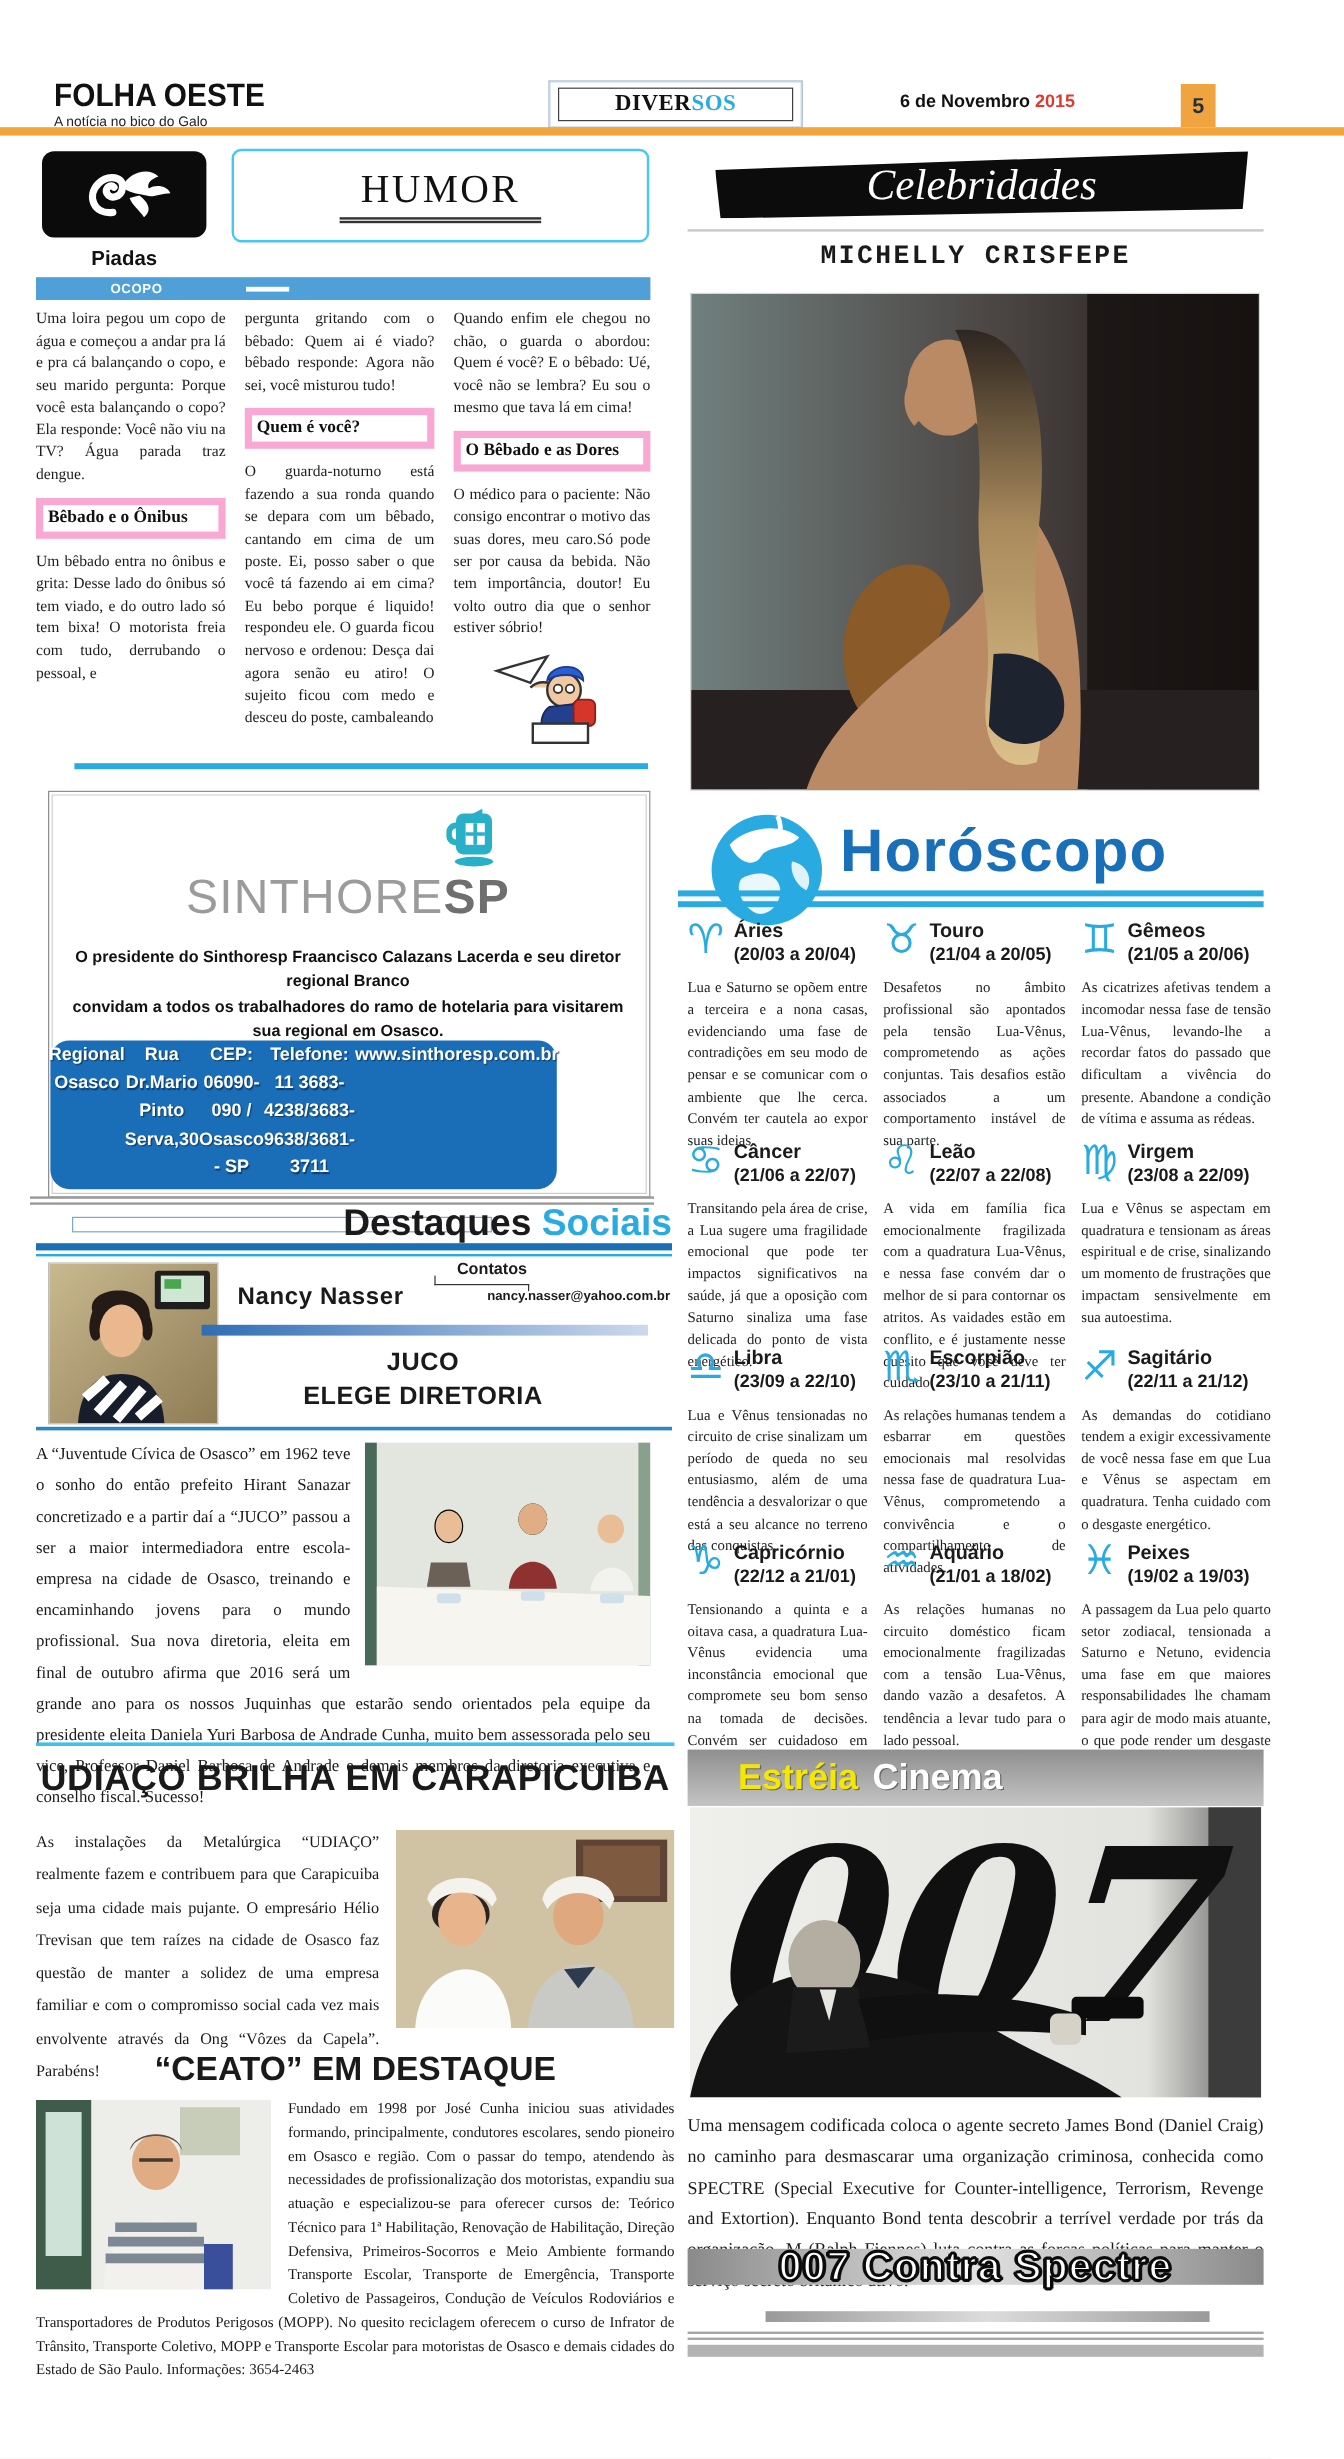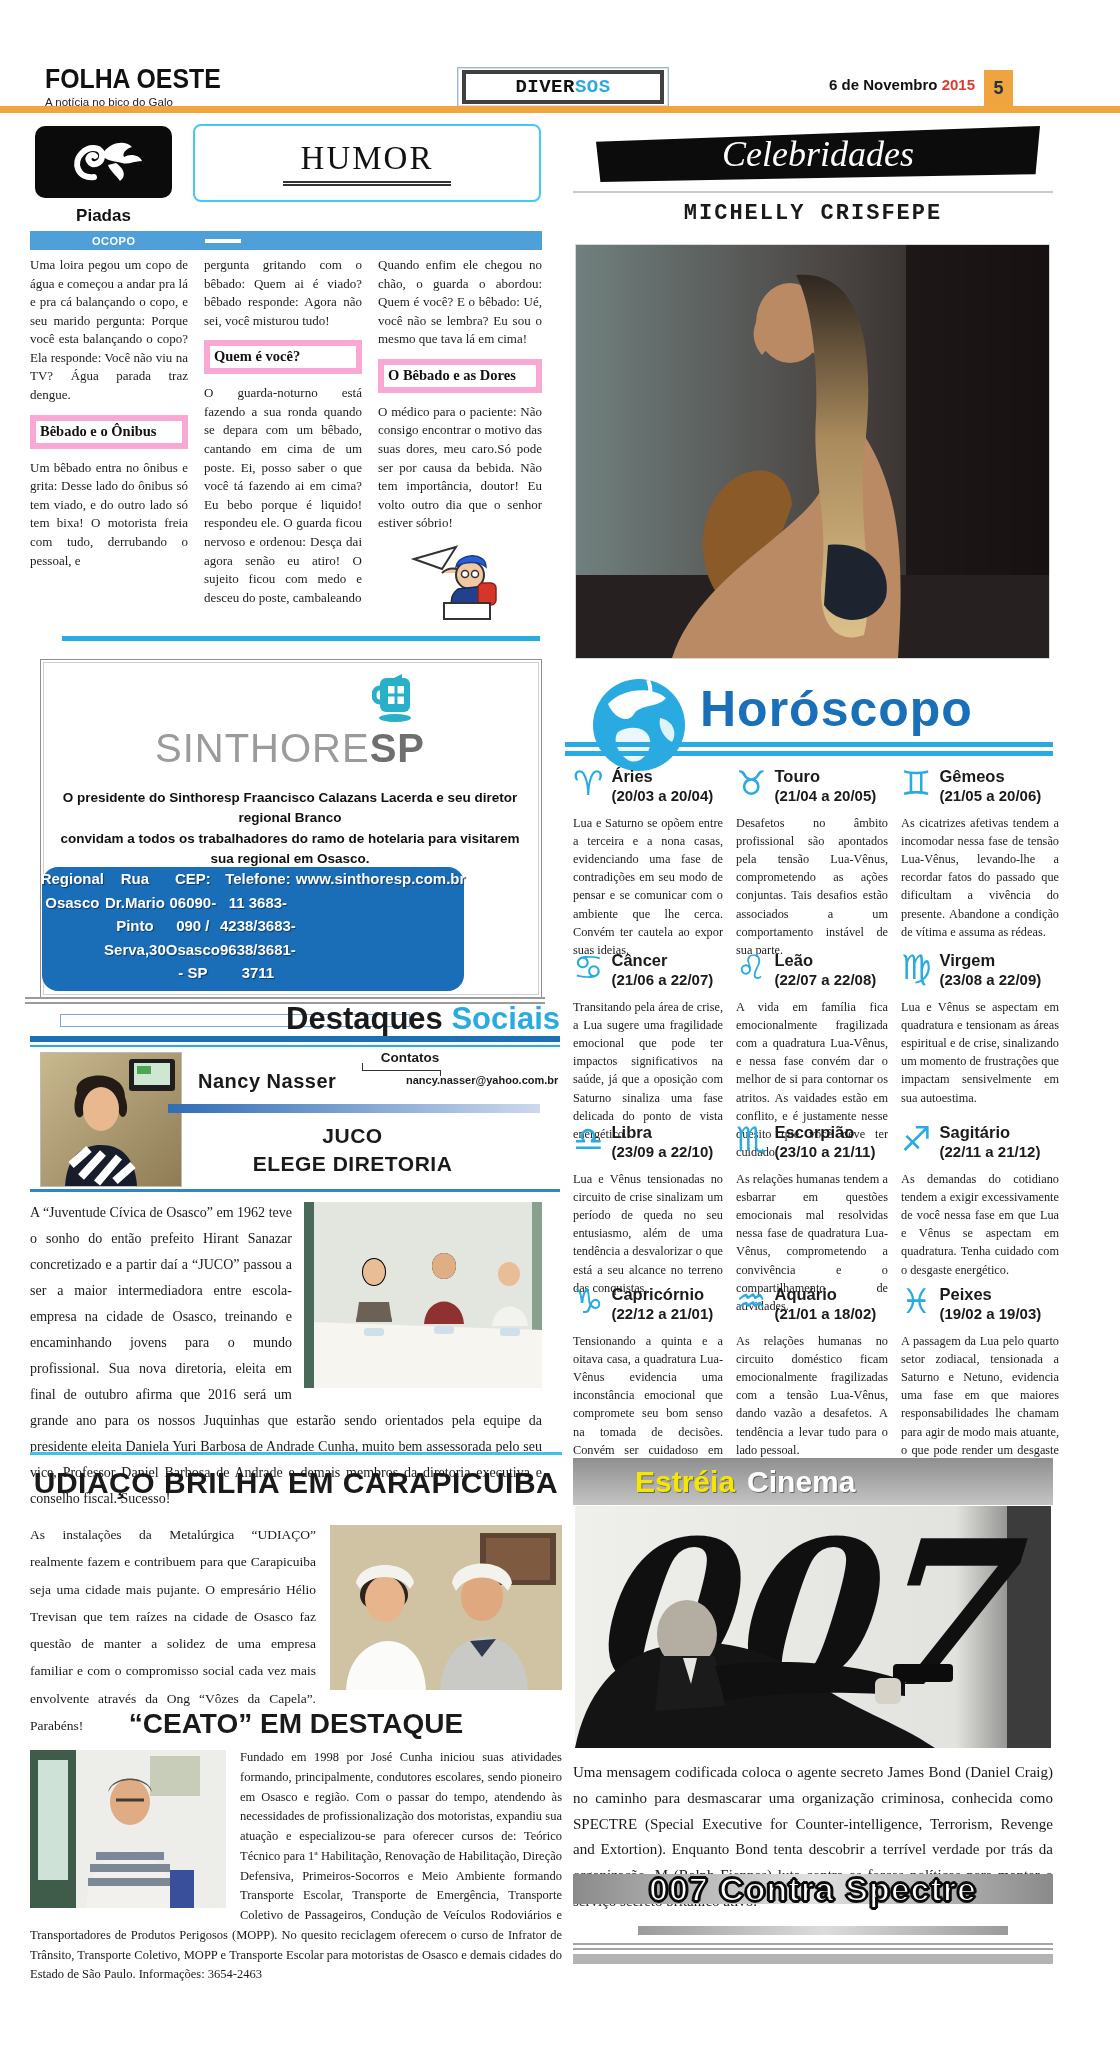--- a/index.html
+++ b/index.html
@@ -5,24 +5,24 @@
   html,body{margin:0;padding:0;background:#e8e8e8;}
   .page{position:relative;width:1120px;height:2049px;background:#ffffff;overflow:hidden;
         font-family:"Liberation Serif", serif;color:#1a1a1a;}
   .abs{position:absolute;}
 
   
   .masthead{left:45px;top:64px;}
   .masthead-title{font-family:"Liberation Sans",sans-serif;font-weight:bold;font-size:27px;letter-spacing:0px;transform:scaleX(.92);transform-origin:left;color:#111;}
   .masthead-tag{font-family:"Liberation Sans",sans-serif;font-size:11.5px;color:#222;margin-top:1px;}
   .diversos-box{left:457px;top:67px;width:210px;height:38px;border:1px solid #9fb6cf;box-shadow:0 0 0 1px #d7e2ee inset;display:flex;align-items:center;justify-content:center;}
-  .diversos-inner{border:4px solid #404040;width:194px;height:26px;display:flex;align-items:center;justify-content:center;font-family:Liberation Mono, monospace;font-weight:bold;font-size:19px;letter-spacing:.5px;}
+  .diversos-inner{border:1px solid #404040;width:194px;height:26px;display:flex;align-items:center;justify-content:center;font-family:Liberation Serif, serif;font-weight:bold;font-size:19px;letter-spacing:.5px;}
   .diversos-black{color:#111;}
   .diversos-blue{color:#29abe2;}
-  .issue-date{left:750px;top:76px;width:225px;text-align:right;font-family:"Liberation Sans",sans-serif;font-weight:bold;font-size:15px;color:#111;}
+  .issue-date{left:750px;top:76px;width:225px;font-family:"Liberation Sans",sans-serif;font-weight:bold;font-size:15px;color:#111;}
   .year-red{color:#e03a30;}
   .page-badge{left:984px;top:70px;width:29px;height:36px;background:#f0a43f;display:flex;align-items:center;justify-content:center;font-family:"Liberation Sans",sans-serif;font-weight:bold;font-size:18px;color:#24303e;}
   .orange-rule{left:0;top:106px;width:1120px;height:7px;background:#f2a43d;}
 
   
   .logo-box{left:35px;top:126px;width:137px;height:72px;background:#0b0b0b;border-radius:10px;display:flex;align-items:center;justify-content:center;}
   .piadas{left:35px;top:206px;width:137px;text-align:center;font-family:"Liberation Sans",sans-serif;font-weight:bold;font-size:17px;color:#111;}
   .humor-box{left:193px;top:124px;width:344px;height:74px;border:2px solid #45c8f1;border-radius:8px;display:flex;align-items:center;justify-content:center;}
   .humor-title{font-family:"Liberation Serif",serif;font-size:33px;letter-spacing:2px;color:#111;border-bottom:5px double #333;padding:0 18px 4px 18px;}
   .ocopo-bar{left:30px;top:231px;width:512px;height:19px;background:#4f9fd8;display:flex;align-items:center;}
@@ -81,21 +81,21 @@
   .horo-title{left:700px;top:680px;font-family:"Liberation Sans",sans-serif;font-weight:800;font-size:50px;color:#1a70b8;letter-spacing:1px;}
   .stripe1{left:565px;top:742px;width:488px;height:5px;background:#29abe2;}
   .stripe2{left:565px;top:751px;width:488px;height:5px;background:#29abe2;}
   .signs{left:573px;top:766px;width:482px;display:grid;grid-template-columns:150px 152px 158px;column-gap:13px;grid-template-rows:184px 172px 162px auto;}
   .sign-head{display:flex;align-items:flex-start;}
   .sign-glyph{font-family:"DejaVu Sans",sans-serif;font-size:34px;line-height:1;color:#29abe2;margin-right:8px;}
   .sign-name{font-family:"Liberation Sans",sans-serif;font-weight:bold;font-size:16.5px;line-height:1.25;}
   .sign-dates{font-family:"Liberation Sans",sans-serif;font-weight:bold;font-size:15px;}
   .sign-text{margin-top:9px;font-size:12.3px;line-height:1.48;text-align:justify;color:#222;}
 
-  .estreia-banner{left:573px;top:1458px;width:480px;height:47px;background:linear-gradient(180deg,#8f8f8f,#c4c4c4);display:flex;align-items:center;padding-left:62px;box-sizing:border-box;}
+  .estreia-banner{left:573px;top:1458px;width:480px;height:47px;background:linear-gradient(180deg,#8f8f8f,#c4c4c4);display:flex;align-items:center;padding-left:42px;box-sizing:border-box;}
   .estreia-banner .y{color:#f6e700;font-family:"Liberation Sans",sans-serif;font-weight:800;font-size:30px;text-shadow:1px 1px 0 #666;}
   .estreia-banner .w{color:#fff;font-family:"Liberation Sans",sans-serif;font-weight:800;font-size:30px;margin-left:12px;text-shadow:1px 1px 0 #666;}
   .poster{left:575px;top:1506px;width:476px;height:242px;}
   .synopsis{left:573px;top:1760px;width:480px;font-size:15px;line-height:1.72;text-align:justify;}
   .contra-banner{left:573px;top:1874px;width:480px;height:30px;background:linear-gradient(90deg,#8a8a8a,#e2e2e2,#8a8a8a);display:flex;align-items:center;justify-content:center;}
   .contra-banner span{font-family:"Liberation Sans",sans-serif;font-weight:800;font-size:34px;color:#fff;-webkit-text-stroke:2px #0a0a0a;text-shadow:0 2px 0 #111,2px 0 0 #111,-2px 0 0 #111,0 -2px 0 #111;letter-spacing:1px;}
   .bar-short{left:638px;top:1926px;width:370px;height:9px;background:linear-gradient(90deg,#9a9a9a,#dcdcdc,#9a9a9a);}
   .line-a{left:573px;top:1943px;width:480px;height:2px;background:#a5a5a5;}
   .line-b{left:573px;top:1948px;width:480px;height:2px;background:#a5a5a5;}
   .bar-thick{left:573px;top:1954px;width:480px;height:10px;background:#b3b3b3;}

